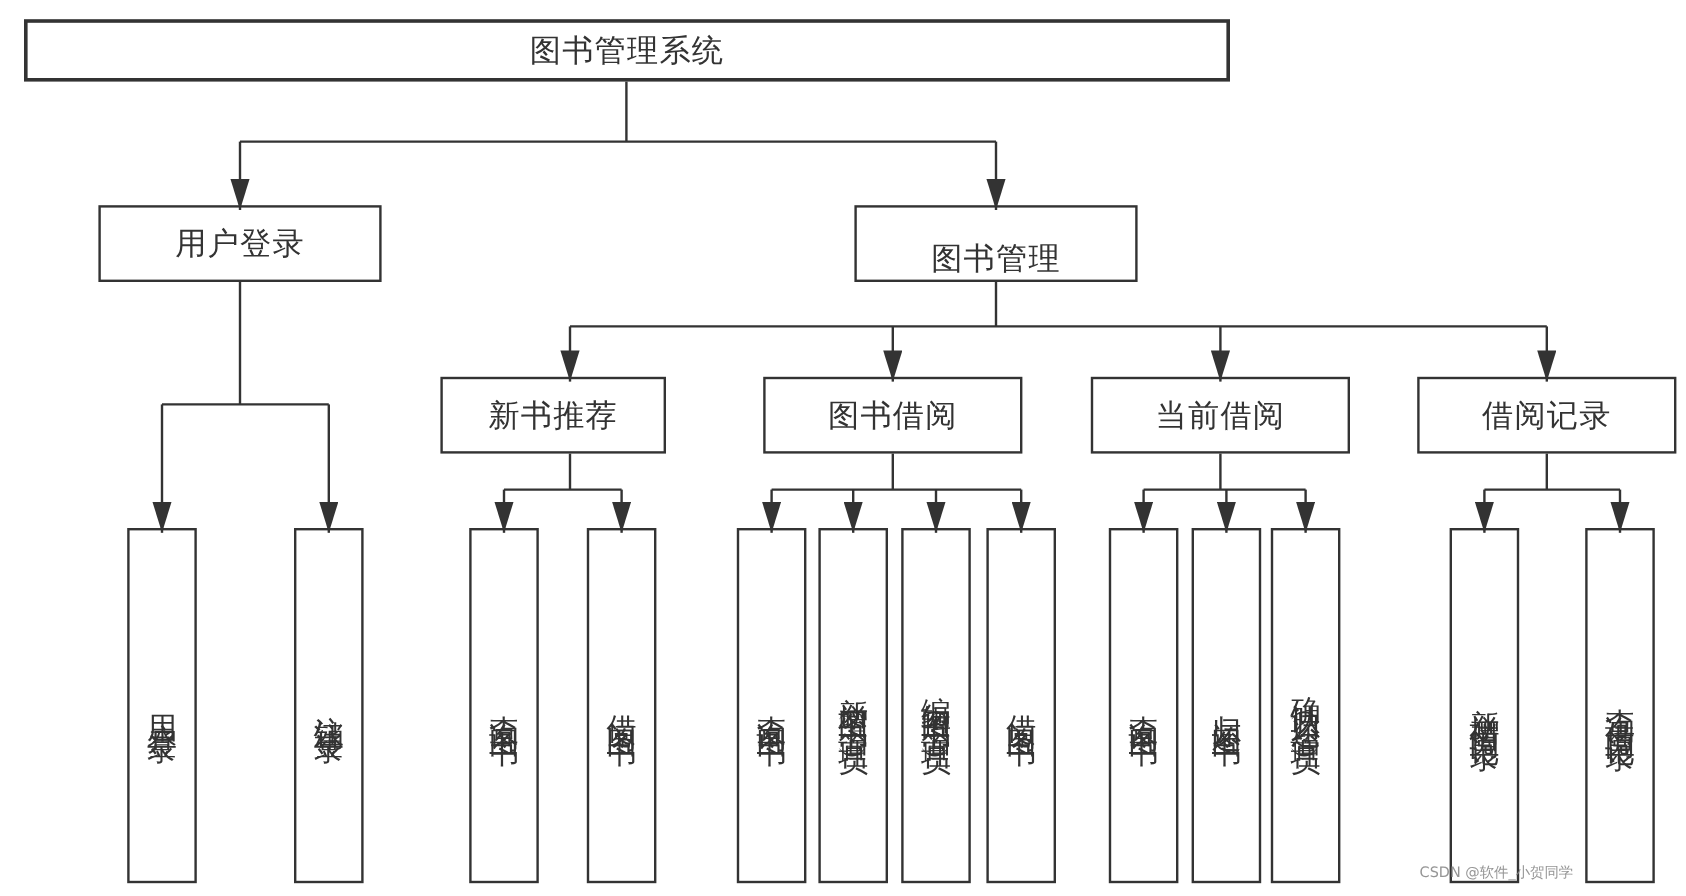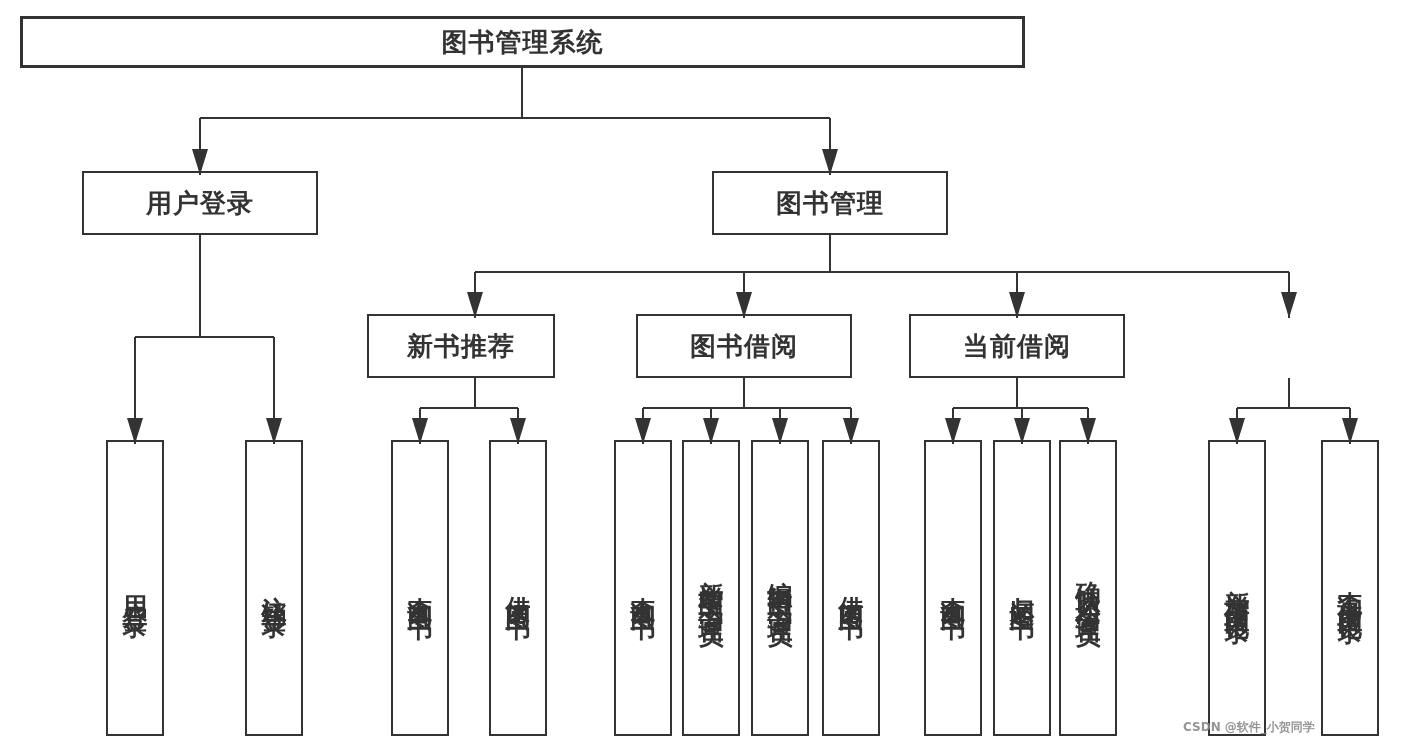--- a/index.html
+++ b/index.html
@@ -1,17 +1,17 @@
 <!DOCTYPE html>
 <html><head>
 <meta charset="utf-8">
 <style>
   html,body{margin:0;padding:0;background:#fff;}
   body{width:1405px;height:747px;font-family:"DejaVu Sans","Liberation Sans",sans-serif;}
-  .stage{position:relative;width:1405px;height:747px;background:#ffffff;overflow:hidden;font-weight:bold;}
+  .stage{position:relative;width:1405px;height:747px;background:#ffffff;overflow:hidden;}
   .box{position:absolute;background:#fff;border:2px solid #333333;box-sizing:border-box;
        display:flex;align-items:center;justify-content:center;color:#333333;}
   .box.root{border-width:3px;}
   .box.h{font-size:26px;letter-spacing:1px;}
   .box.v span{writing-mode:vertical-rl;text-orientation:mixed;font-size:25px;
        letter-spacing:6px;line-height:1;color:#333333;}
   svg.connectors{position:absolute;left:0;top:0;pointer-events:none;z-index:3;}
   .ln{stroke:#333333;stroke-width:2;fill:none;}
   .watermark{position:absolute;left:1183px;top:719px;font-size:12px;white-space:nowrap;
        color:rgba(134,134,134,0.88);z-index:6;}
@@ -21,32 +21,35 @@
 
 <div class="stage">
 
   <div class="box h root" style="left:20px;top:16px;width:1005px;height:52px;">
     <span>图书管理系统</span>
   </div>
 
   <div class="box h" style="left:82px;top:171px;width:236px;height:64px;">
     <span>用户登录</span>
   </div>
-  <div class="box h" style="left:712px;top:171px;width:236px;height:64px;">
+  <div class="box h" style="left:712px;top:171px;width:236px;height:64px;align-items:flex-end;">
     <span>图书管理</span>
   </div>
 
   <div class="box h" style="left:367px;top:314px;width:188px;height:64px;">
     <span>新书推荐</span>
   </div>
   <div class="box h" style="left:636px;top:314px;width:216px;height:64px;">
     <span>图书借阅</span>
   </div>
   <div class="box h" style="left:909px;top:314px;width:216px;height:64px;">
     <span>当前借阅</span>
+  </div>
+  <div class="box h" style="left:1181px;top:314px;width:216px;height:64px;">
+    <span>借阅记录</span>
   </div>
 
   <div class="box v" style="left:106px;top:440px;width:58px;height:296px;">
     <span>用户登录</span>
   </div>
   <div class="box v" style="left:245px;top:440px;width:58px;height:296px;">
     <span>注销登录</span>
   </div>
 
   <div class="box v" style="left:391px;top:440px;width:58px;height:296px;">

